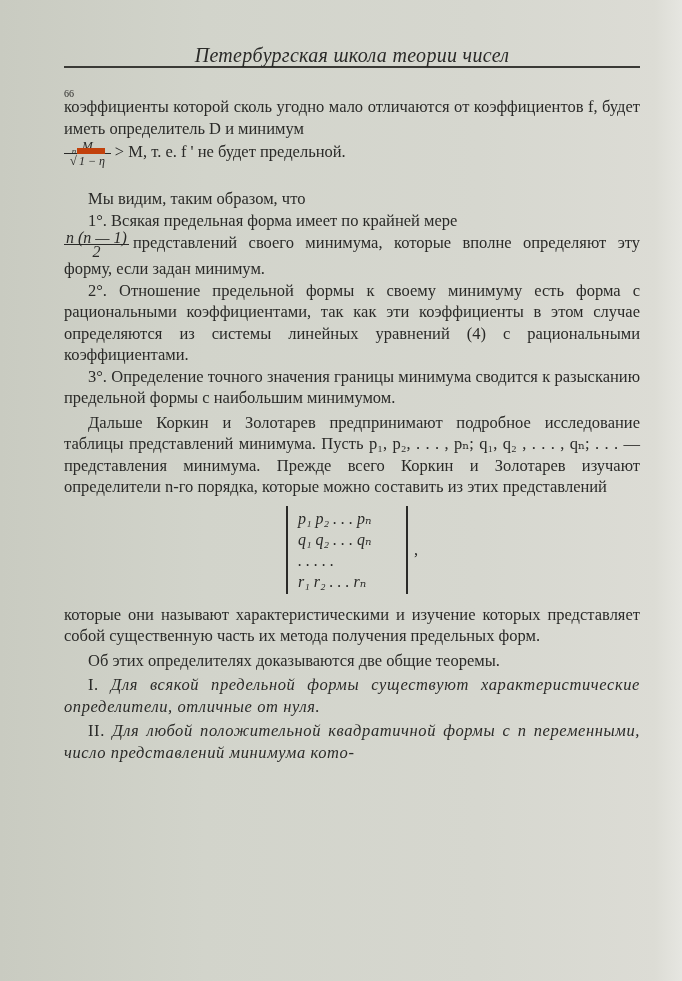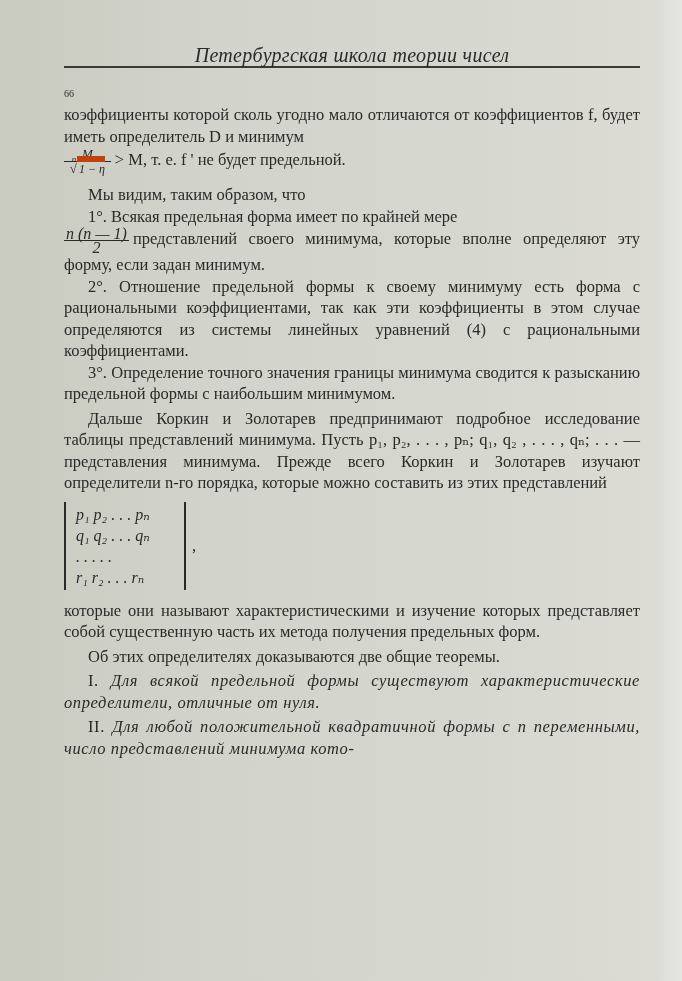--- a/index.html
+++ b/index.html
@@ -15,36 +15,36 @@
     .running-head {
       position: relative; height: 28px;
       border-bottom: 2px solid #3a3a36;
     }
     .page-number { position: absolute; left: 0; top: 6px; font-size: 10px; margin-top: 44px; }
     .running-title {
       position: absolute; left: 0; right: 0; top: 6px;
       text-align: center; font-style: italic; font-size: 20px;
       letter-spacing: 0.3px;
     }
-    .body-text { position: absolute; left: 0; top: 66px; width: 576px; font-size: 16.5px; line-height: 21.5px; }
+    .body-text { position: absolute; left: 0; top: 58px; width: 576px; font-size: 16.5px; line-height: 21.5px; }
     p { margin: 0; text-align: justify; text-align-last: auto; }
     .indent { text-indent: 24px; }
     .last { text-align: left; }
     .frac {
       display: inline-block; vertical-align: middle; text-align: center;
       font-size: 16px; line-height: 13px; margin-right: 4px;
     }
     .frac .num { display: block; border-bottom: 1px solid #2a2a28; padding: 0 2px; font-style: italic; }
     .frac .den { display: block; font-style: italic; }
     .frac-big { font-size: 13px; line-height: 14px; }
     .frac-big .num { padding: 0 18px; }
     .root { display: inline-block; position: relative; font-style: italic; }
     .root .idx { position: absolute; left: 2px; top: -10px; font-size: 9px; }
     .root .rad { border-top: 6px solid #c2410c; padding-left: 2px; font-size: 12px; }
-    .det-wrap { display: flex; justify-content: flex-start; margin: 8px 0 10px 0; }
+    .det-wrap { display: flex; justify-content: center; margin: 8px 0 10px 0; }
     .det {
       border-left: 2px solid #2a2a28; border-right: 2px solid #2a2a28;
       padding: 2px 10px; font-style: italic; font-size: 16px; line-height: 21px;
       min-width: 98px;
     }
     .det-row { white-space: nowrap; }
     .det-comma { align-self: center; margin-left: 6px; }
     .theorem { font-style: italic; letter-spacing: 0.6px; }
     .theorem .num { font-style: normal; }
   </style>
@@ -58,21 +58,21 @@
   </div>
 
   <div class="body-text">
     <p><span>коэффициенты которой сколь угодно мало отличаются от коэффициентов f, будет иметь определитель D и минимум</span></p>
     <p class="last">
       <span class="frac frac-big">
         <span class="num">M</span>
         <span class="den"><span class="root">√<span class="idx">n</span><span class="rad">1 − η</span></span></span>
       </span><span>&gt; M, т. е. f ' не будет предельной.</span>
     </p>
-    <p class="indent" style="margin-top:8px"><span>Мы видим, таким образом, что</span></p>
+    <p class="indent" style="margin-top:20px"><span>Мы видим, таким образом, что</span></p>
     <p class="indent"><span>1°. Всякая предельная форма имеет по крайней мере</span></p>
     <p>
       <span class="frac">
         <span class="num">n (n — 1)</span>
         <span class="den">2</span>
       </span><span>представлений своего минимума, которые вполне определяют эту форму, если задан минимум.</span>
     </p>
     <p class="indent"><span>2°. Отношение предельной формы к своему минимуму есть форма с рациональными коэффициентами, так как эти коэффициенты в этом случае определяются из системы линейных уравнений (4) с рациональными коэффициентами.</span></p>
     <p class="indent"><span>3°. Определение точного значения границы минимума сводится к разысканию предельной формы с наибольшим минимумом.</span></p>
     <p class="indent" style="margin-top:3px"><span>Дальше Коркин и Золотарев предпринимают подробное исследование таблицы представлений минимума. Пусть p₁, p₂, . . . , pₙ;  q₁, q₂ , . . . , qₙ; . . . — представления минимума. Прежде всего Коркин и Золотарев изучают определители n-го порядка, которые можно составить из этих представлений</span></p>

